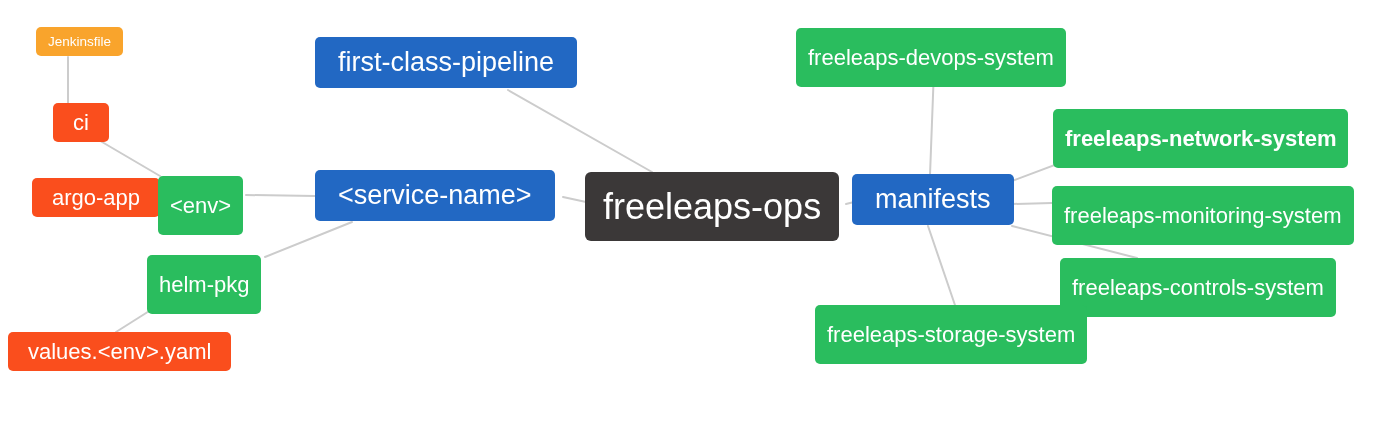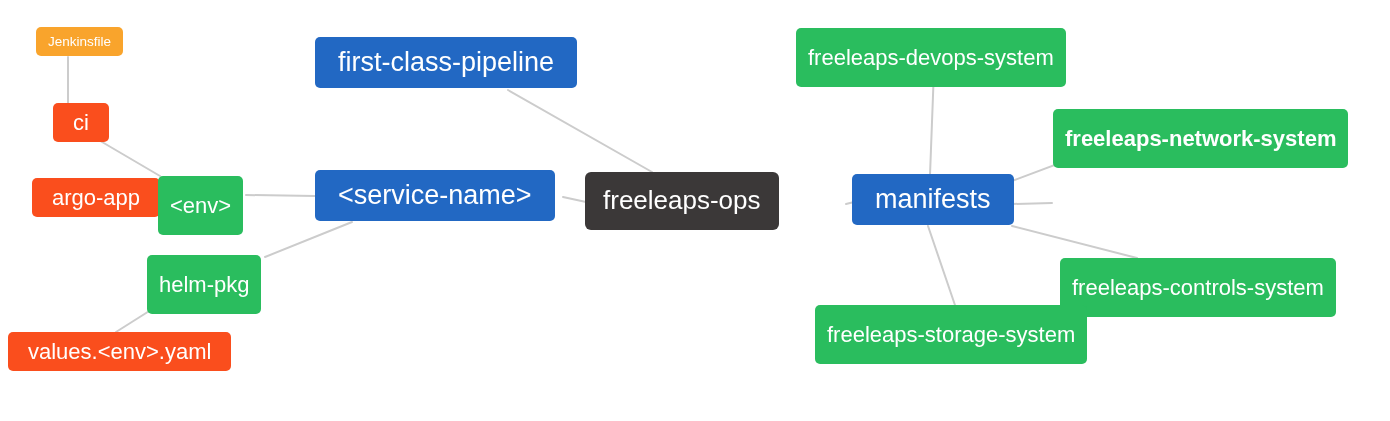--- a/index.html
+++ b/index.html
@@ -33,21 +33,21 @@
     color: #ffffff;
     white-space: nowrap;
     border-radius: 5px;
     line-height: 1.15;
     text-align: center;
     box-sizing: border-box;
     cursor: default;
   }
   .lvl-root {
     background: #3b3838;
-    font-size: 26px;
+    font-size: 36px;
     padding: 14px 18px;
     border-radius: 6px;
   }
   .lvl-blue {
     background: #2268c3;
     font-size: 27px;
     padding: 10px 23px;
   }
   .lvl-green {
     background: #2abd5e;
@@ -109,16 +109,17 @@
   <div class="node lvl-red pos-argo-app">argo-app</div>
   <div class="node lvl-green pos-helm-pkg">helm-pkg</div>
   <div class="node lvl-green pos-env">&lt;env&gt;</div>
   <div class="node lvl-red pos-values-yaml">values.&lt;env&gt;.yaml</div>
   <div class="node lvl-blue pos-first-class">first-class-pipeline</div>
   <div class="node lvl-blue pos-service-name">&lt;service-name&gt;</div>
   <div class="node lvl-root pos-freeleaps-ops">freeleaps-ops</div>
   <div class="node lvl-blue pos-manifests">manifests</div>
   <div class="node lvl-green pos-devops-system">freeleaps-devops-system</div>
   <div class="node lvl-green pos-network-system">freeleaps-network-system</div>
+  <div class="node lvl-green pos-monitoring-system">freeleaps-monitoring-system</div>
   <div class="node lvl-green pos-controls-system">freeleaps-controls-system</div>
   <div class="node lvl-green pos-storage-system">freeleaps-storage-system</div>
 
 </div>
 
 </body></html>

